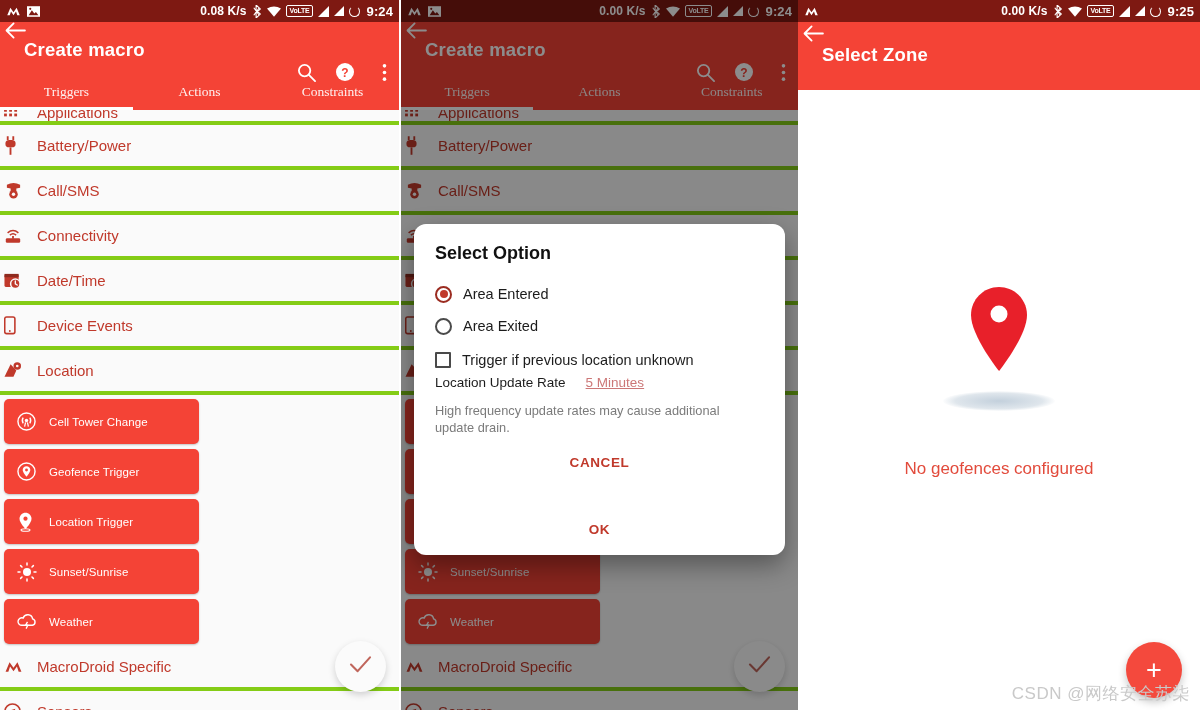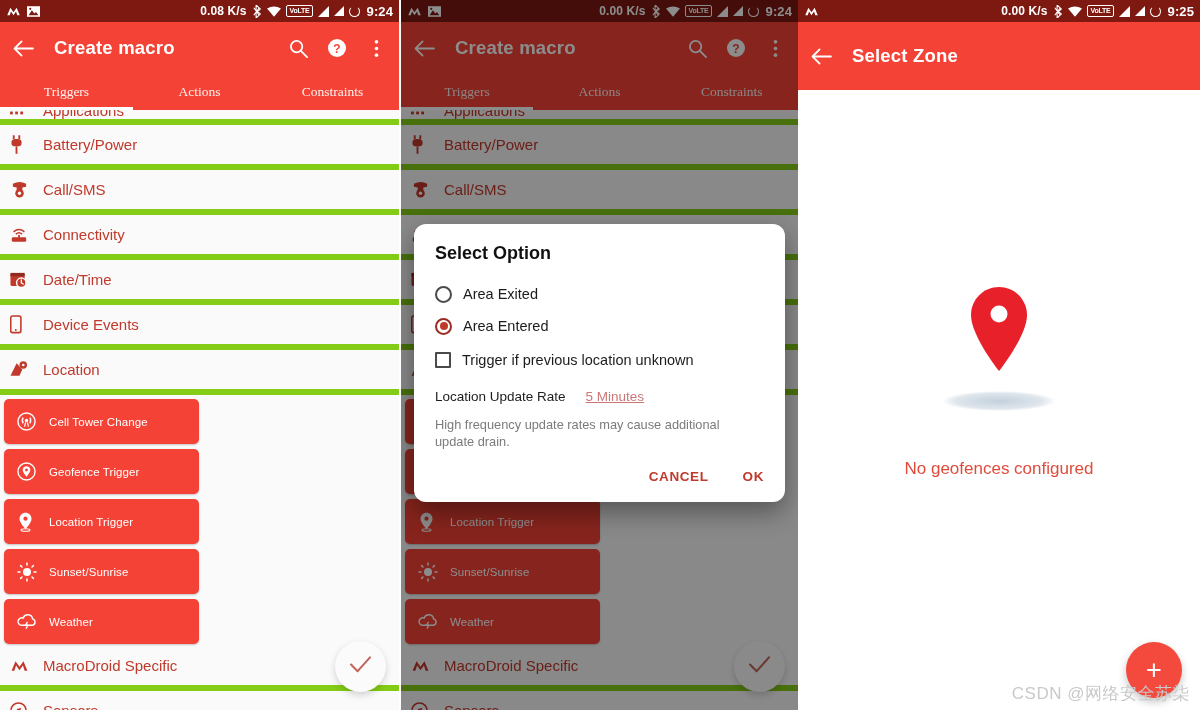--- a/index.html
+++ b/index.html
@@ -34,35 +34,35 @@
     line-height: 8px; padding: 1px 2px; font-weight: 700; letter-spacing: -.2px;
   }
   .sig { width: 0; height: 0; border-style: solid; border-width: 0 0 11px 11px;
          border-color: transparent transparent #fff transparent; }
   .sig.small { border-width: 0 0 10px 10px; }
   .ring { width: 11px; height: 11px; border: 1.7px solid #fff; border-radius: 50%;
           border-top-color: transparent; }
 
   
   .appbar { background: #f44336; color: #fff; position: relative; }
-  .appbar-row { height: 52px; display: flex; align-items: center; padding: 0 12px; }
+  .appbar-row { height: 52px; display: flex; padding: 0 4px; flex-direction: column; }
   .appbar-title { font-size: 18.5px; font-weight: 700; margin-left: 20px; letter-spacing: .2px; }
   .appbar-actions { margin-left: auto; display: flex; align-items: center; gap: 17px; }
   .icon-btn { width: 22px; height: 22px; display:flex; align-items:center; justify-content:center; cursor: pointer; }
 
   .tabs { display: flex; height: 36px; position: relative; }
   .tab { flex: 1; display: flex; align-items: center; justify-content: center;
          font-size: 13.5px; color: rgba(255,255,255,.93); cursor: pointer; font-family: Liberation Serif, serif; }
   .tab-indicator { position: absolute; bottom: 0; left: 0; width: 33.33%; height: 3px; background: #fff; }
 
   
   .list { background: #fafafa; }
   .row {
     height: 45px; display: flex; align-items: center;
-    padding: 0 0 0 10px; border-bottom: 6px solid #84cc16;
+    padding: 0 0 0 4px; border-bottom: 4px solid #84cc16;
     color: #c0392b; font-size: 15px; cursor: pointer; position: relative;
   }
   .row .ico { width: 26px; display: flex; align-items: center; justify-content: flex-start; }
   .row .lbl { margin-left: 7px; color: #c0392b; }
   .row.clipped { height: 15px; align-items: flex-end; overflow: hidden; }
 
   
   .cards { padding: 4px 4px 2px 4px; background:#fafafa; display: flex; flex-wrap: wrap; gap: 5px; align-items: center; }
   .card {
     width: 195px; height: 45px; background: #f44336; border-radius: 5px;
@@ -89,27 +89,27 @@
   }
   .dlg-title { font-size: 18px; font-weight: 700; color: #111; margin-bottom: 14px; }
   .opt-row { display: flex; align-items: center; height: 32px; cursor: pointer; }
   .radio { width: 17px; height: 17px; border-radius: 50%; border: 2px solid #9b2c21;
            display:flex; align-items:center; justify-content:center; flex: none; }
   .radio.on::after { content:''; width: 8px; height: 8px; border-radius: 50%; background:#c0392b; }
   .radio.off { border-color:#4a4a4a; }
   .opt-lbl { margin-left: 11px; font-size: 14.5px; color: #1c1c1c; }
   .chk-row { display:flex; align-items:center; height: 30px; margin-top: 3px; cursor: pointer; }
   .chkbox { width: 16px; height: 16px; border: 2px solid #4a4a4a; border-radius: 1px; flex:none; }
-  .rate-row { display: flex; align-items: flex-start; margin-top: 14px; }
+  .rate-row { display: flex; align-items: flex-start; }
   .rate-lbl { font-size: 13.5px; color: #1c1c1c; }
   .rate-val { font-size: 13.5px; color: #c77; margin-left: 20px;
               text-decoration: underline; cursor: pointer; }
   .hint { font-size: 12.8px; color: #7b7b7b; line-height: 1.35; margin-top: 12px; max-width: 300px; }
   .dlg-actions { display: flex; justify-content: flex-end; align-items: center;
-                 gap: 34px; margin-top: 18px; padding-bottom: 12px; }
+                 gap: 52px; margin-top: 18px; padding-bottom: 12px; flex-direction: column; }
   .dlg-btn { font-size: 13.5px; font-weight: 700; color: #c0392b; letter-spacing: .6px; cursor: pointer; }
 
   
   .empty-wrap {
     position: absolute; left: 0; right: 0; top: 286px;
     display: flex; flex-direction: column; align-items: center; gap: 28px;
   }
   .pin-shadow { width: 112px; height: 20px; border-radius: 50%;
                 background: radial-gradient(ellipse at center, #c3d0dc 0%, #dfe6ec 55%, rgba(255,255,255,0) 72%);
                 margin-top: -13px; }
@@ -624,26 +624,26 @@
           </svg>
       </span>
     </div>
 
     <div class="scrim"></div>
 
     <div class="dialog">
       <div class="dlg-title">Select Option</div>
 
       <div class="opt-row">
+        <span class="radio on"></span>
+        <span class="opt-lbl">Area Entered</span>
+      </div>
+      <div class="opt-row">
         <span class="radio off"></span>
         <span class="opt-lbl">Area Exited</span>
-      </div>
-      <div class="opt-row">
-        <span class="radio on"></span>
-        <span class="opt-lbl">Area Entered</span>
       </div>
 
       <div class="chk-row">
         <span class="chkbox"></span>
         <span class="opt-lbl">Trigger if previous location unknown</span>
       </div>
 
       <div class="rate-row">
         <span class="rate-lbl">Location Update Rate</span>
         <span class="rate-val">5 Minutes</span>

